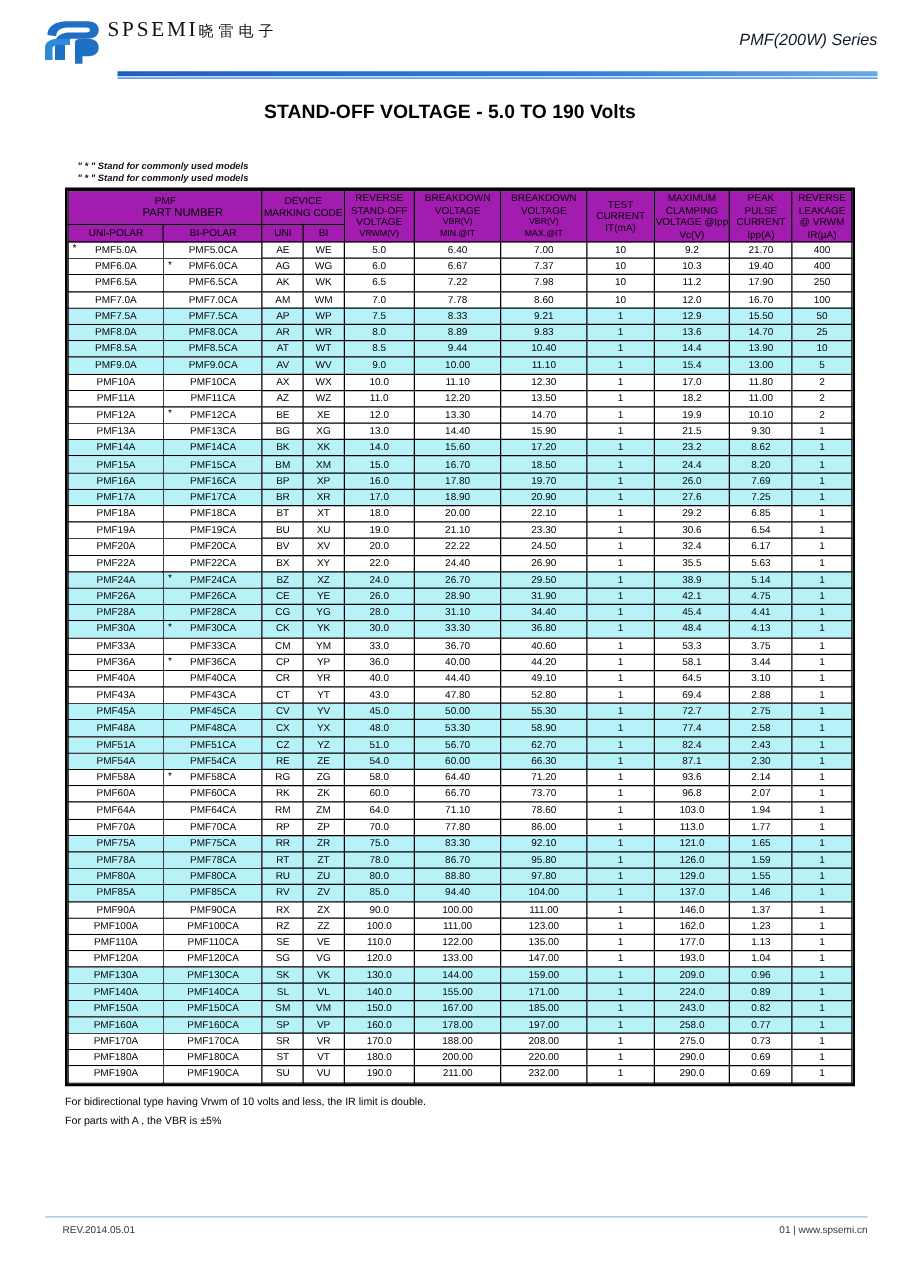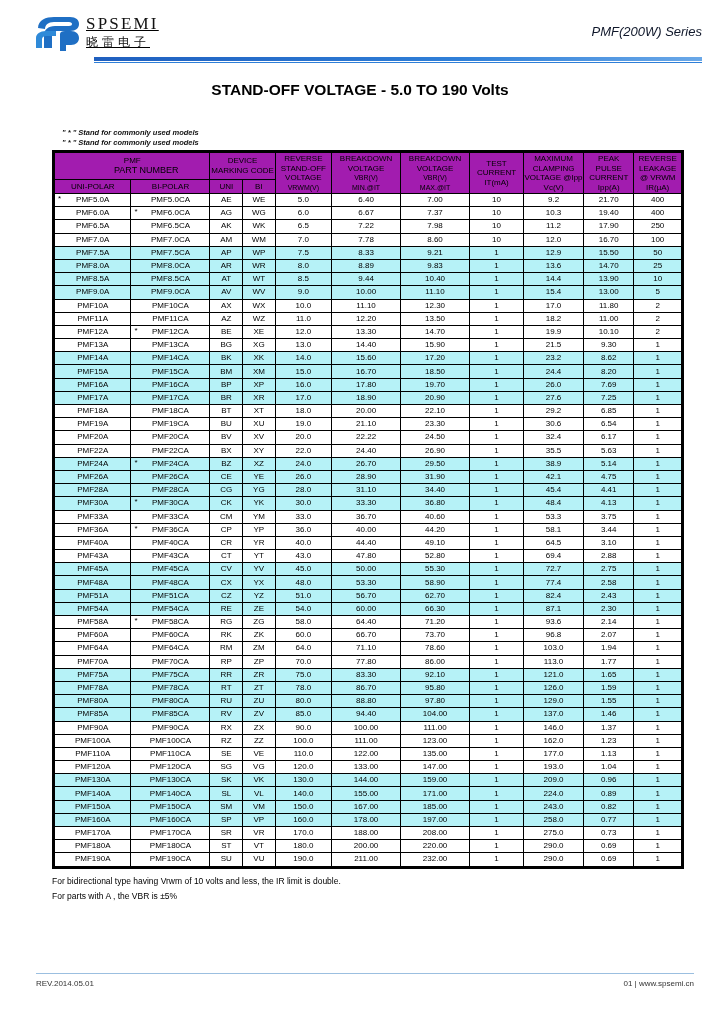--- a/index.html
+++ b/index.html
@@ -31,24 +31,22 @@
   }
   .logo-mark {
     width: 46px;
     height: 38px;
     position: relative;
     margin-right: 4px;
   }
   .logo-mark svg { display: block; }
   .logo-words {
     display: flex;
-    flex-direction: column;
     justify-content: center;
     padding-top: 1px;
-    text-decoration: underline;
   }
   .logo-en {
     font-family: "Liberation Serif", serif;
     font-size: 17px;
     letter-spacing: 2.2px;
     line-height: 17px;
     color: #111;
   }
   .logo-cn {
     font-size: 12px;
@@ -171,21 +169,21 @@
   
   .footnotes {
     margin: 5px 0 0 52px;
     font-size: 8.5px;
     line-height: 15px;
   }
 
   
   .page-footer {
     position: absolute;
-    left: 36px;
+    left: 50px;
     right: 26px;
     bottom: 24px;
     font-size: 8px;
     color: #333;
     display: flex;
     justify-content: space-between;
   }
   .footer-rule {
     position: absolute;
     left: 36px;

